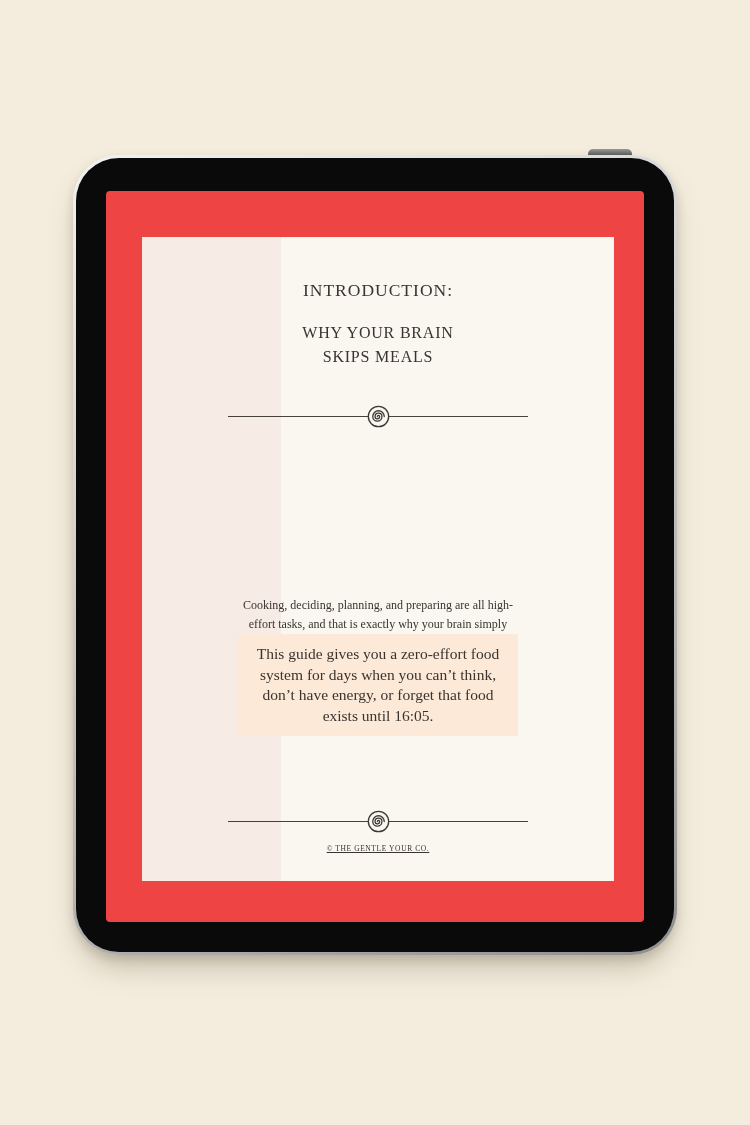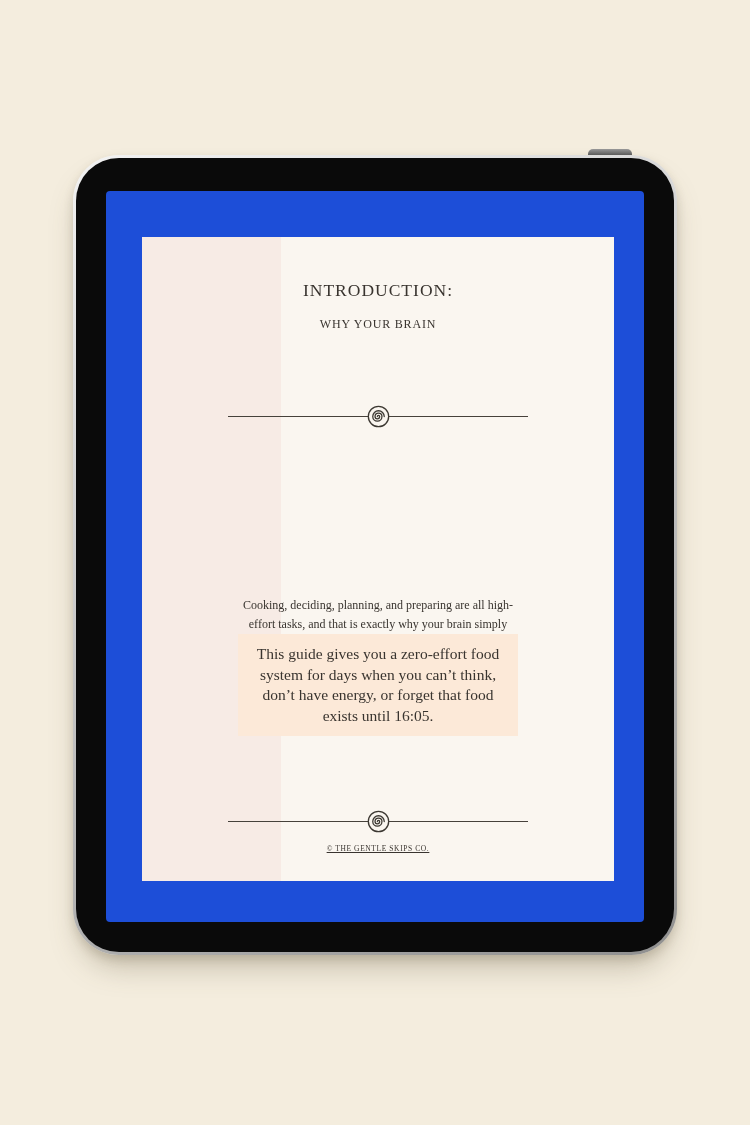--- a/index.html
+++ b/index.html
@@ -31,21 +31,21 @@
   }
   .bezel {
     position: absolute;
     left: 3px; top: 3px; right: 3px; bottom: 3px;
     border-radius: 43px;
     background: #0a0a0a;
   }
   .screen {
     position: absolute;
     left: 30px; top: 33px; right: 30px; bottom: 30px;
-    background: #1d4ed8;
+    background: #ef4444;
     border-radius: 4px;
     overflow: hidden;
   }
 
   
   .doc-content {
     position: absolute;
     left: 36px; top: 46px;
     width: 472px; height: 644px;
     background: #faf6f0;
@@ -64,22 +64,22 @@
     z-index: 2;
   }
   .page-title {
     top: 41px;
     font-size: 17.5px;
     letter-spacing: 1px;
     color: #2e2b28;
     line-height: 24px;
   }
   .page-subtitle {
-    top: 76px;
-    font-size: 12px;
+    top: 84px;
+    font-size: 16px;
     letter-spacing: 0.8px;
     color: #2e2b28;
     line-height: 23.5px;
   }
   .divider { height: 22px; display: flex; justify-content: center; }
   .divider-1 { top: 168px; }
   .divider-2 { top: 573px; }
   .divider-inner {
     width: 300px;
     display: flex;
@@ -137,20 +137,21 @@
   <div class="bezel">
     <div class="screen">
 
       <div class="doc-content">
         <div class="accent-column"></div>
 
         <div class="block page-title">INTRODUCTION:</div>
 
         <div class="block page-subtitle">
           <div>WHY YOUR BRAIN</div>
+          <div>SKIPS MEALS</div>
         </div>
 
         <div class="block divider divider-1">
           <div class="divider-inner">
             <div class="divider-line"></div>
             <svg class="spiral-icon" width="23" height="23" viewBox="0 0 24 24">
               <circle cx="12" cy="12" r="10.6" fill="none" stroke="#3c3832" stroke-width="1.35"></circle>
               <path d="M18 12 a6 6 0 0 0 -12 0 a4.8 4.8 0 0 0 9.6 0 a3.6 3.6 0 0 0 -7.2 0 a2.4 2.4 0 0 0 4.8 0 a1.2 1.2 0 0 0 -2.4 0" fill="none" stroke="#3c3832" stroke-width="1.35" stroke-linecap="round"></path>
             </svg>
             <div class="divider-line"></div>
@@ -173,19 +174,19 @@
             <div class="divider-line"></div>
             <svg class="spiral-icon" width="23" height="23" viewBox="0 0 24 24">
               <circle cx="12" cy="12" r="10.6" fill="none" stroke="#3c3832" stroke-width="1.35"></circle>
               <path d="M18 12 a6 6 0 0 0 -12 0 a4.8 4.8 0 0 0 9.6 0 a3.6 3.6 0 0 0 -7.2 0 a2.4 2.4 0 0 0 4.8 0 a1.2 1.2 0 0 0 -2.4 0" fill="none" stroke="#3c3832" stroke-width="1.35" stroke-linecap="round"></path>
             </svg>
             <div class="divider-line"></div>
           </div>
         </div>
 
         <div class="block footer-brand">
-          <a>© THE GENTLE SKIPS CO.</a>
+          <a>© THE GENTLE YOUR CO.</a>
         </div>
 
       </div>
     </div>
   </div>
 </div>
 
 </body></html>

